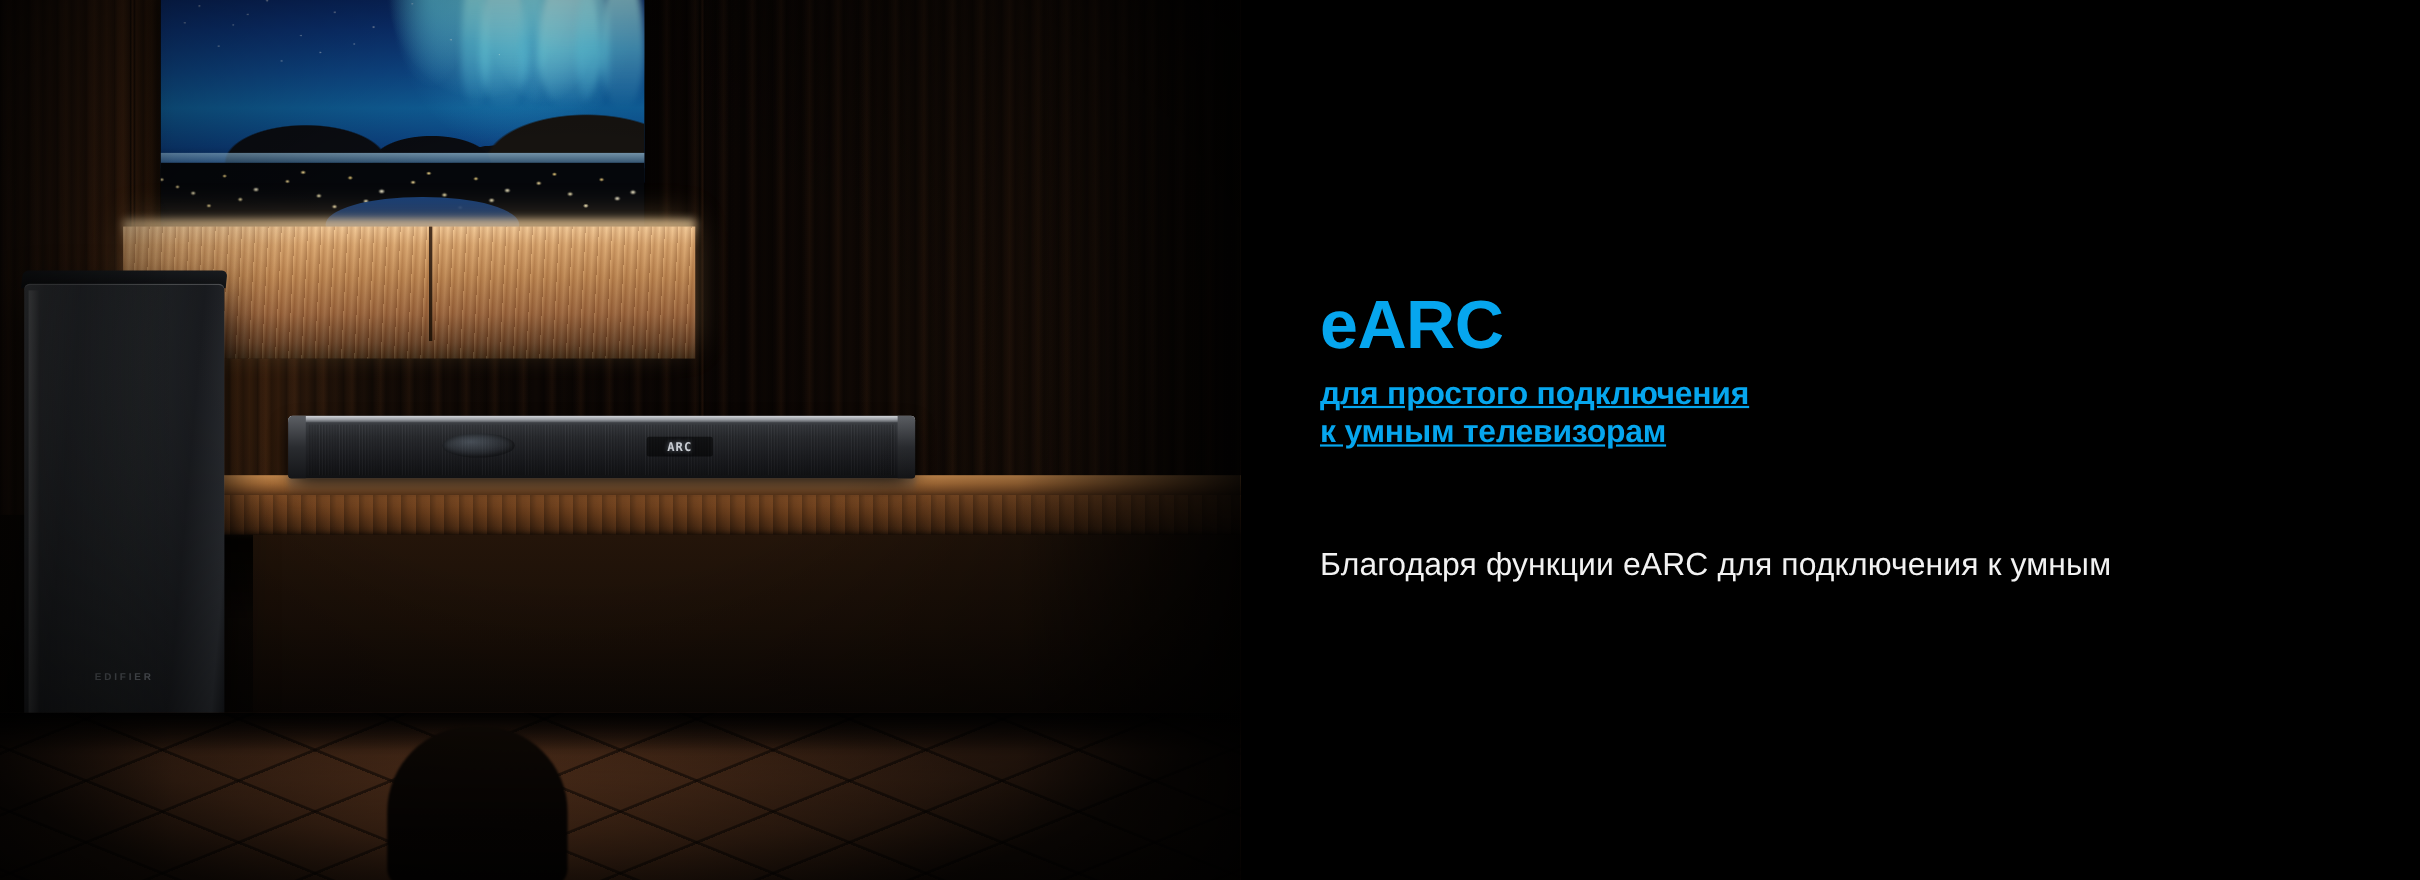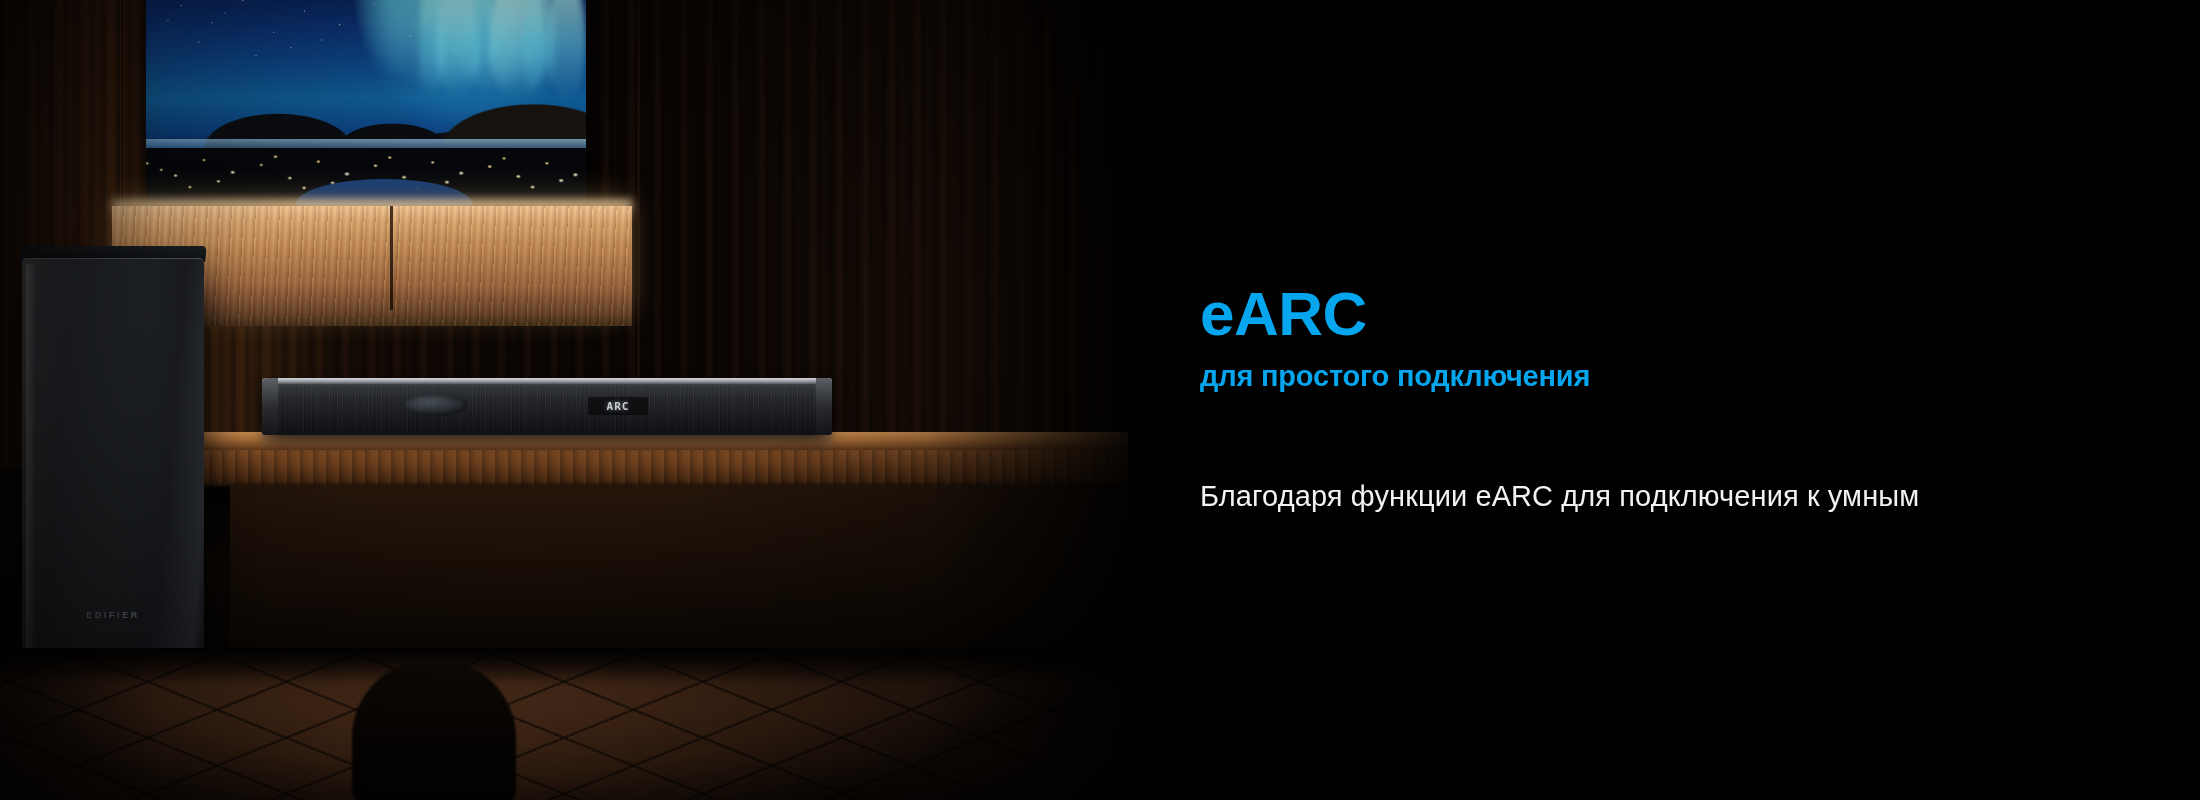--- a/index.html
+++ b/index.html
@@ -330,20 +330,21 @@
     letter-spacing:-.5px;
     margin-bottom:14px;
   }
   .subhead {
     color:#06A6EE;
     font-size:29px;
     font-weight:700;
     line-height:1.22;
     letter-spacing:-.2px;
     margin-bottom:58px;
+    text-decoration:underline;
   }
   .subhead .l2 { display:block; }
   .body-copy {
     color:#f2f2f2;
     font-size:29px;
     font-weight:400;
     line-height:1.42;
     letter-spacing:.1px;
     max-width:960px;
   }
@@ -414,20 +415,21 @@
 
     <div class="vignette"></div>
   </div>
 
   <div class="content">
 
     <h1 class="headline">eARC</h1>
 
     <h2 class="subhead">
       <span class="l1">для простого подключения</span>
+      <span class="l2">к умным телевизорам</span>
     </h2>
 
     <p class="body-copy">
       <span class="bl">Благодаря функции eARC для подключения к умным</span>
     </p>
 
   </div>
 </div>
 
 </body></html>

